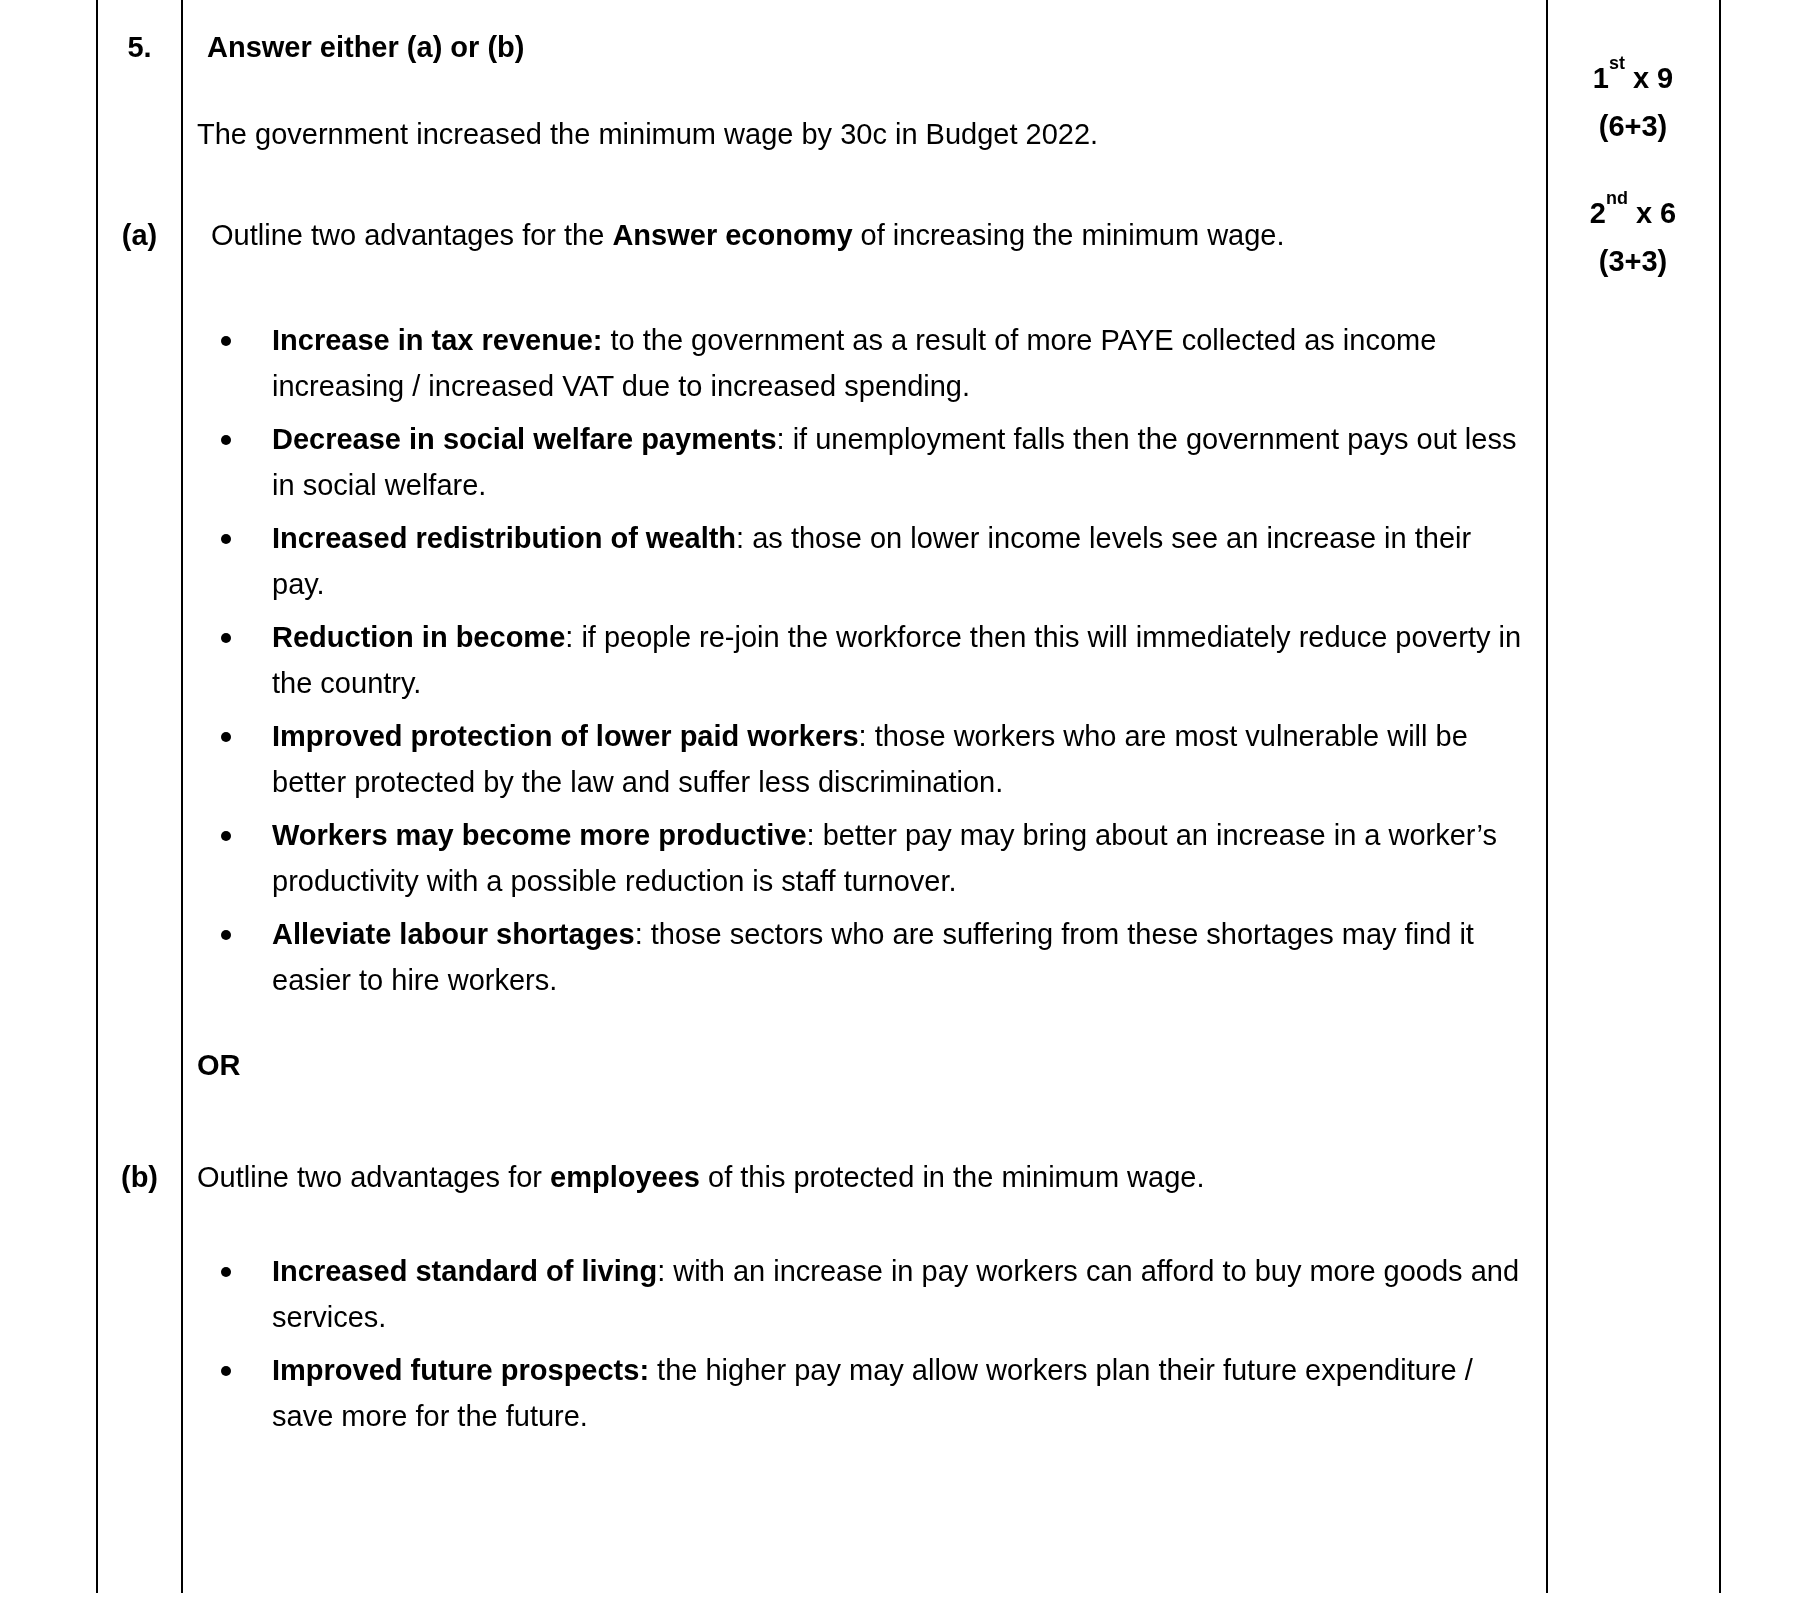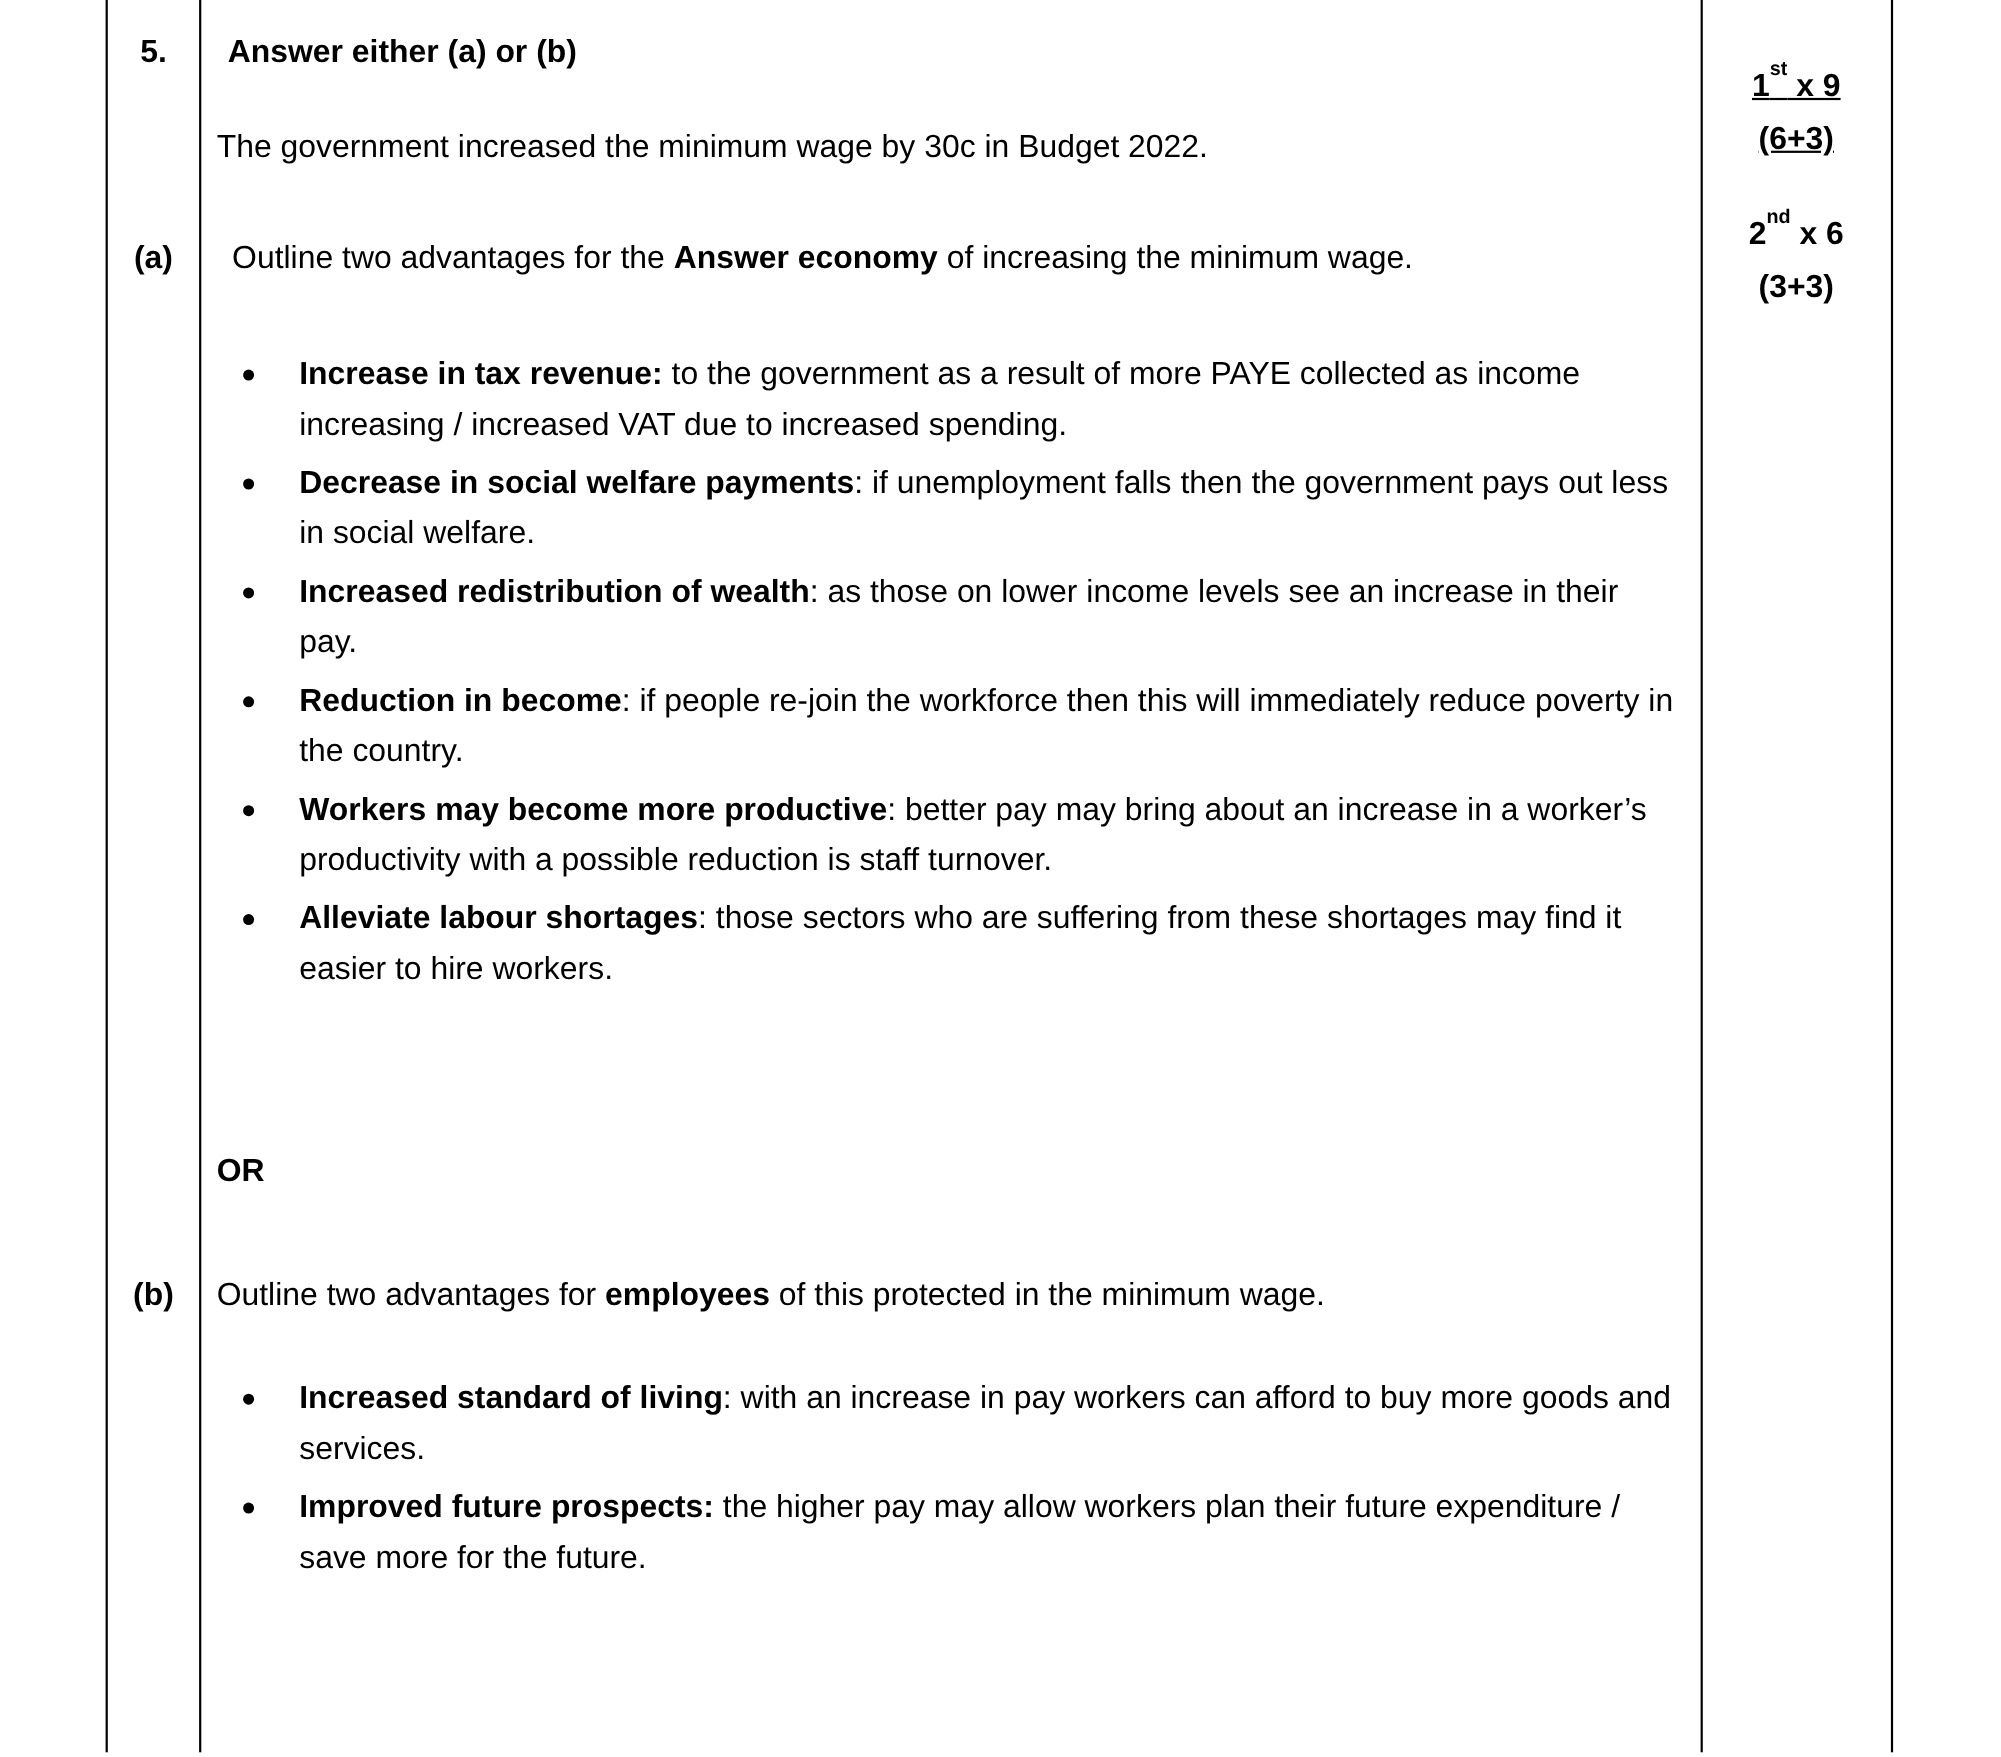--- a/index.html
+++ b/index.html
@@ -35,21 +35,21 @@
   #list-a{top:307px;margin-top:10px;}
   #list-b{top:1248px;}
   .bullets li{position:relative;padding-left:75px;margin:0 0 7px 0;}
   .bullets li::before{
     content:"";position:absolute;left:24px;top:19px;
     width:10px;height:10px;border-radius:50%;background:#000;
   }
   .bullets .lead{font-weight:bold;}
 
   .marks{left:1548px;width:170px;text-align:center;font-weight:bold;line-height:48px;}
-  #marks-1{top:54px;text-decoration:underline;}
+  #marks-1{top:54px;}
   #marks-2{top:189px;}
   .marks sup{font-size:0.62em;line-height:0;position:relative;top:-0.45em;}
 </style>
 </head>
 <body>
 
 <div class="vline" id="vl-1"></div>
 <div class="vline" id="vl-2"></div>
 <div class="vline" id="vl-3"></div>
 <div class="vline" id="vl-4"></div>
@@ -61,20 +61,21 @@
 <div class="abs" id="title">Answer either (a) or (b)</div>
 <div class="abs" id="intro">The government increased the minimum wage by 30c in Budget 2022.</div>
 
 <div class="abs" id="prompt-a"><span>Outline two advantages for the </span><span class="bold">Answer economy</span><span> of increasing the minimum wage.</span></div>
 
 <ul class="abs bullets" id="list-a">
   <li><span class="lead">Increase in tax revenue:</span><span> to the government as a result of more PAYE collected as income increasing / increased VAT due to increased spending.</span></li>
   <li><span class="lead">Decrease in social welfare payments</span><span>: if unemployment falls then the government pays out less in social welfare.</span></li>
   <li><span class="lead">Increased redistribution of wealth</span><span>: as those on lower income levels see an increase in their pay.</span></li>
   <li><span class="lead">Reduction in become</span><span>: if people re-join the workforce then this will immediately reduce poverty in the country.</span></li>
+  <li><span class="lead">Improved protection of lower paid workers</span><span>:  those workers who are most vulnerable will be better protected by the law and suffer less discrimination.</span></li>
   <li><span class="lead">Workers may become more productive</span><span>: better pay may bring about an increase in a worker’s productivity with a possible reduction is staff turnover.</span></li>
   <li><span class="lead">Alleviate labour shortages</span><span>: those sectors who are suffering from these shortages may find it easier to hire workers.</span></li>
 </ul>
 
 <div class="abs" id="or-sep">OR</div>
 
 <div class="abs" id="prompt-b"><span>Outline two advantages for </span><span class="bold">employees</span><span> of this protected in the minimum wage.</span></div>
 
 <ul class="abs bullets" id="list-b">
   <li><span class="lead">Increased standard of living</span><span>: with an increase in pay workers can afford to buy more goods and services.</span></li>

